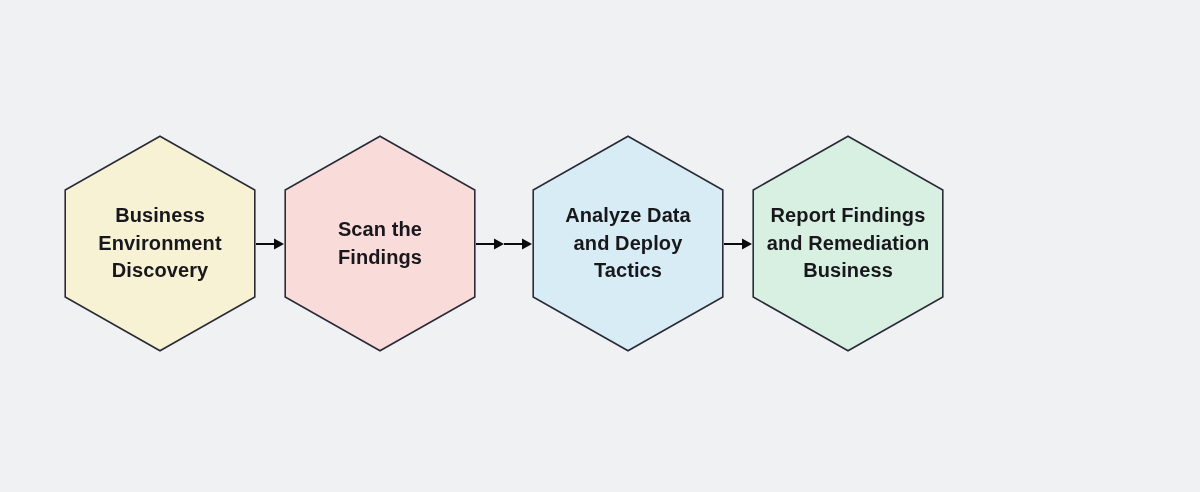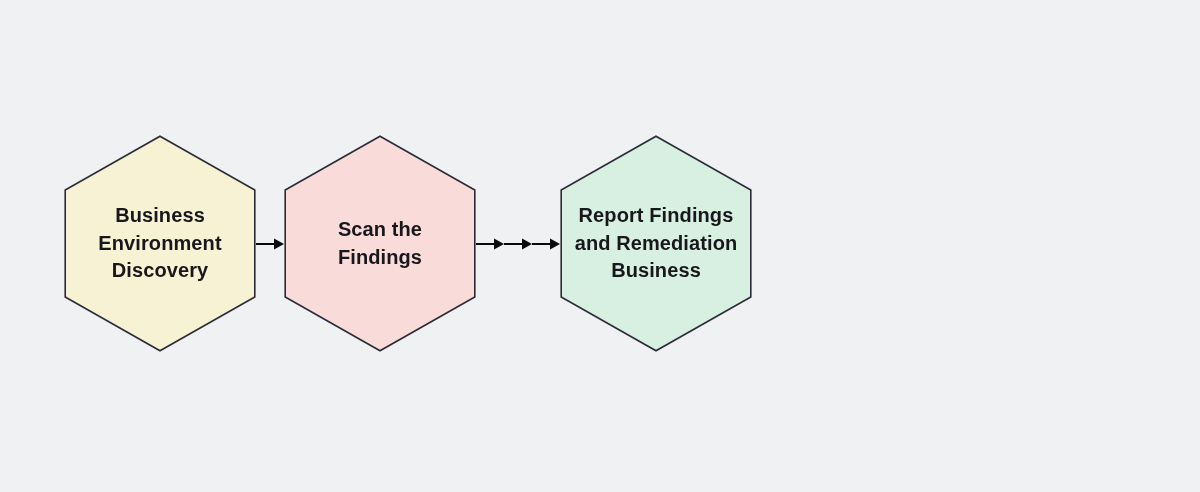--- a/index.html
+++ b/index.html
@@ -96,20 +96,28 @@
       <line x1="0" y1="8" x2="20" y2="8" stroke="#0b0b0e"></line>
       <polygon points="18,2.6 28,8 18,13.4" fill="#0b0b0e"></polygon>
     </svg>
 
 
     <svg class="arrow" viewBox="0 0 28 16" aria-hidden="true">
       <line x1="0" y1="8" x2="20" y2="8" stroke="#0b0b0e"></line>
       <polygon points="18,2.6 28,8 18,13.4" fill="#0b0b0e"></polygon>
     </svg>
 
+    <div class="node">
+      <svg class="hex" viewBox="0 0 192 217" aria-hidden="true">
+        <polygon points="96,1.2 190.8,55 190.8,162 96,215.8 1.2,162 1.2,55" fill="#d7ecf4"></polygon>
+      </svg>
+      <div class="node-label">Analyze Data
+and Deploy
+Tactics</div>
+    </div>
 
     <svg class="arrow" viewBox="0 0 28 16" aria-hidden="true">
       <line x1="0" y1="8" x2="20" y2="8" stroke="#0b0b0e"></line>
       <polygon points="18,2.6 28,8 18,13.4" fill="#0b0b0e"></polygon>
     </svg>
 
     <div class="node">
       <svg class="hex" viewBox="0 0 192 217" aria-hidden="true">
         <polygon points="96,1.2 190.8,55 190.8,162 96,215.8 1.2,162 1.2,55" fill="#d8f0e2"></polygon>
       </svg>

